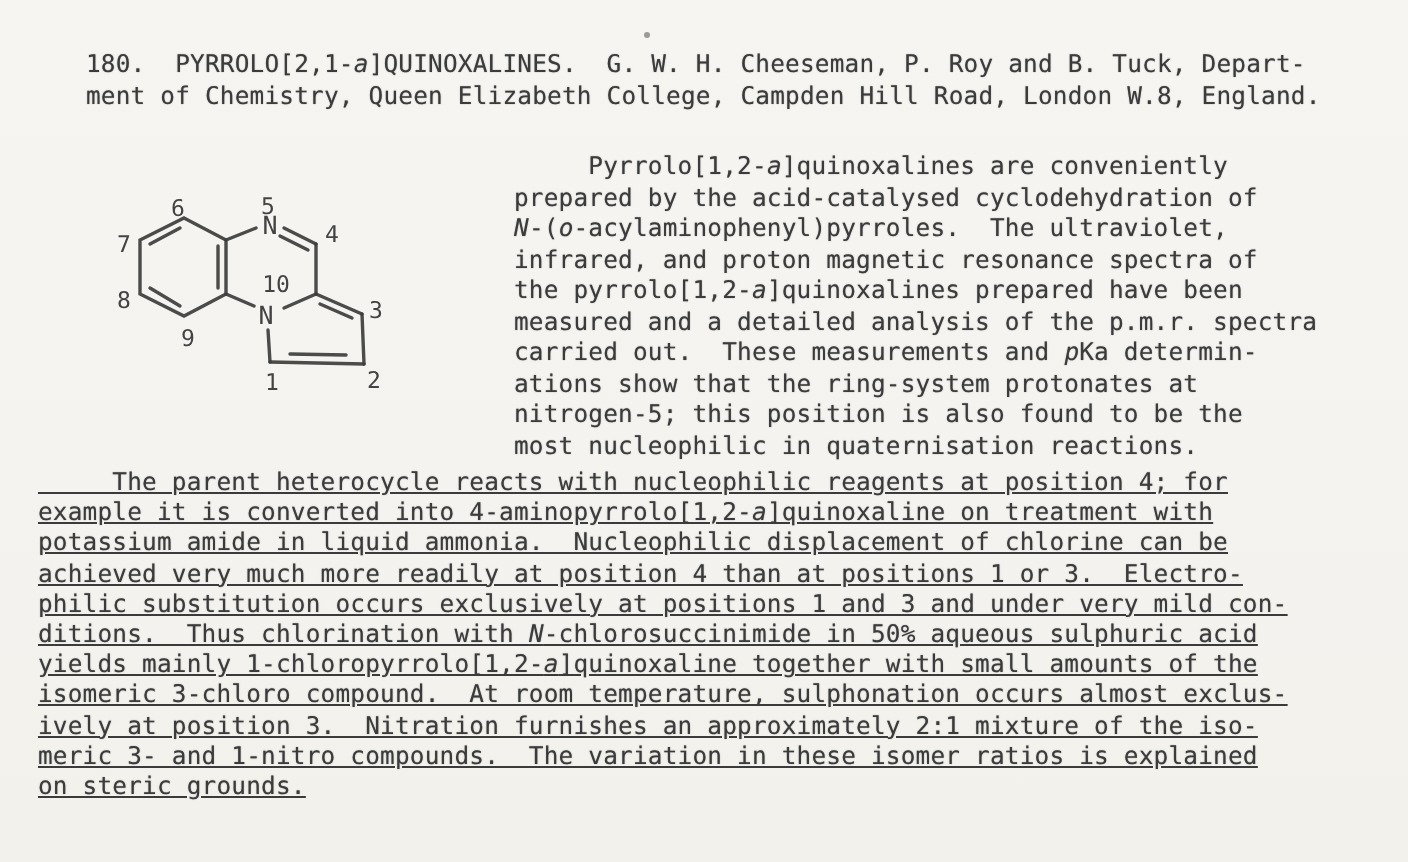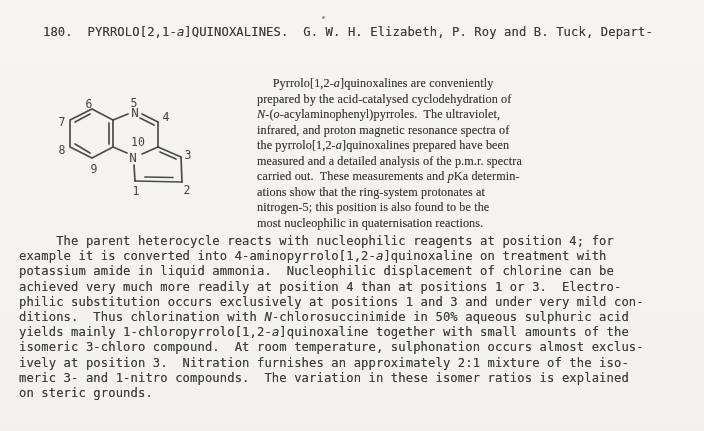--- a/index.html
+++ b/index.html
@@ -12,41 +12,41 @@
   .txt{
     position:absolute;
     font-size:12.2px;
     letter-spacing:0.1px;
     text-shadow:0 0 0.6px rgba(59,59,59,0.55);
     white-space:pre;
   }
   .tline{white-space:pre;}
   .it{font-style:italic;}
   #header-block{left:43px;top:25px;line-height:15.6px;}
-  #abstract-col{left:257px;top:76px;line-height:15.5px;font-family:Liberation Serif, serif;}
-  #body-para{left:19px;top:234px;line-height:15.2px;}
+  #abstract-col{left:257px;top:76px;line-height:15.5px;}
+  #body-para{left:19px;top:234px;line-height:15.2px;text-decoration:underline;}
   #figure-wrap{position:absolute;left:45px;top:90px;width:160px;height:125px;}
   #figure-wrap svg{display:block;width:160px;height:125px;}
   .bond{stroke:#3d3d3d;stroke-width:1.7;stroke-linecap:round;fill:none;opacity:0.93;}
   .atomlbl{
     font-family:"DejaVu Sans Mono",monospace;
     fill:#3a3a3a;
     opacity:0.95;
   }
   .num{font-size:11.5px;}
   .nat{font-size:12.5px;}
   #scan-speck{
     position:absolute;left:322px;top:16px;width:3px;height:3px;
     background:#85837e;border-radius:50%;opacity:0.8;
   }
 </style>
 </head>
 <body>
 
-<div id="header-block" class="txt"><div class="tline"><span>180.  PYRROLO[</span><span>2,1-</span><span class="it">a</span><span>]QUINOXALINES.  G. W. H. Elizabeth, P. Roy and B. Tuck, Depart-</span></div></div>
+<div id="header-block" class="txt"><div class="tline"><span>180.  PYRROLO[</span><span>2,1-</span><span class="it">a</span><span>]QUINOXALINES.  G. W. H. Cheeseman, P. Roy and B. Tuck, Depart-</span></div><div class="tline"><span>ment of Chemistry, Queen Elizabeth College, Campden Hill Road, London W.8, England.</span></div></div>
 
 <div id="figure-wrap">
   <svg viewBox="0 0 160 125">
 
     <path class="bond" d="M47,19 L68,30 L68,57 L47,68 L25,57 L25,30 Z"></path>
     <line class="bond" x1="45" y1="24" x2="30" y2="32"></line>
     <line class="bond" x1="30" y1="54" x2="45" y2="63"></line>
     <line class="bond" x1="64" y1="33" x2="64" y2="54"></line>
 
     <line class="bond" x1="68" y1="30" x2="83" y2="24"></line>

